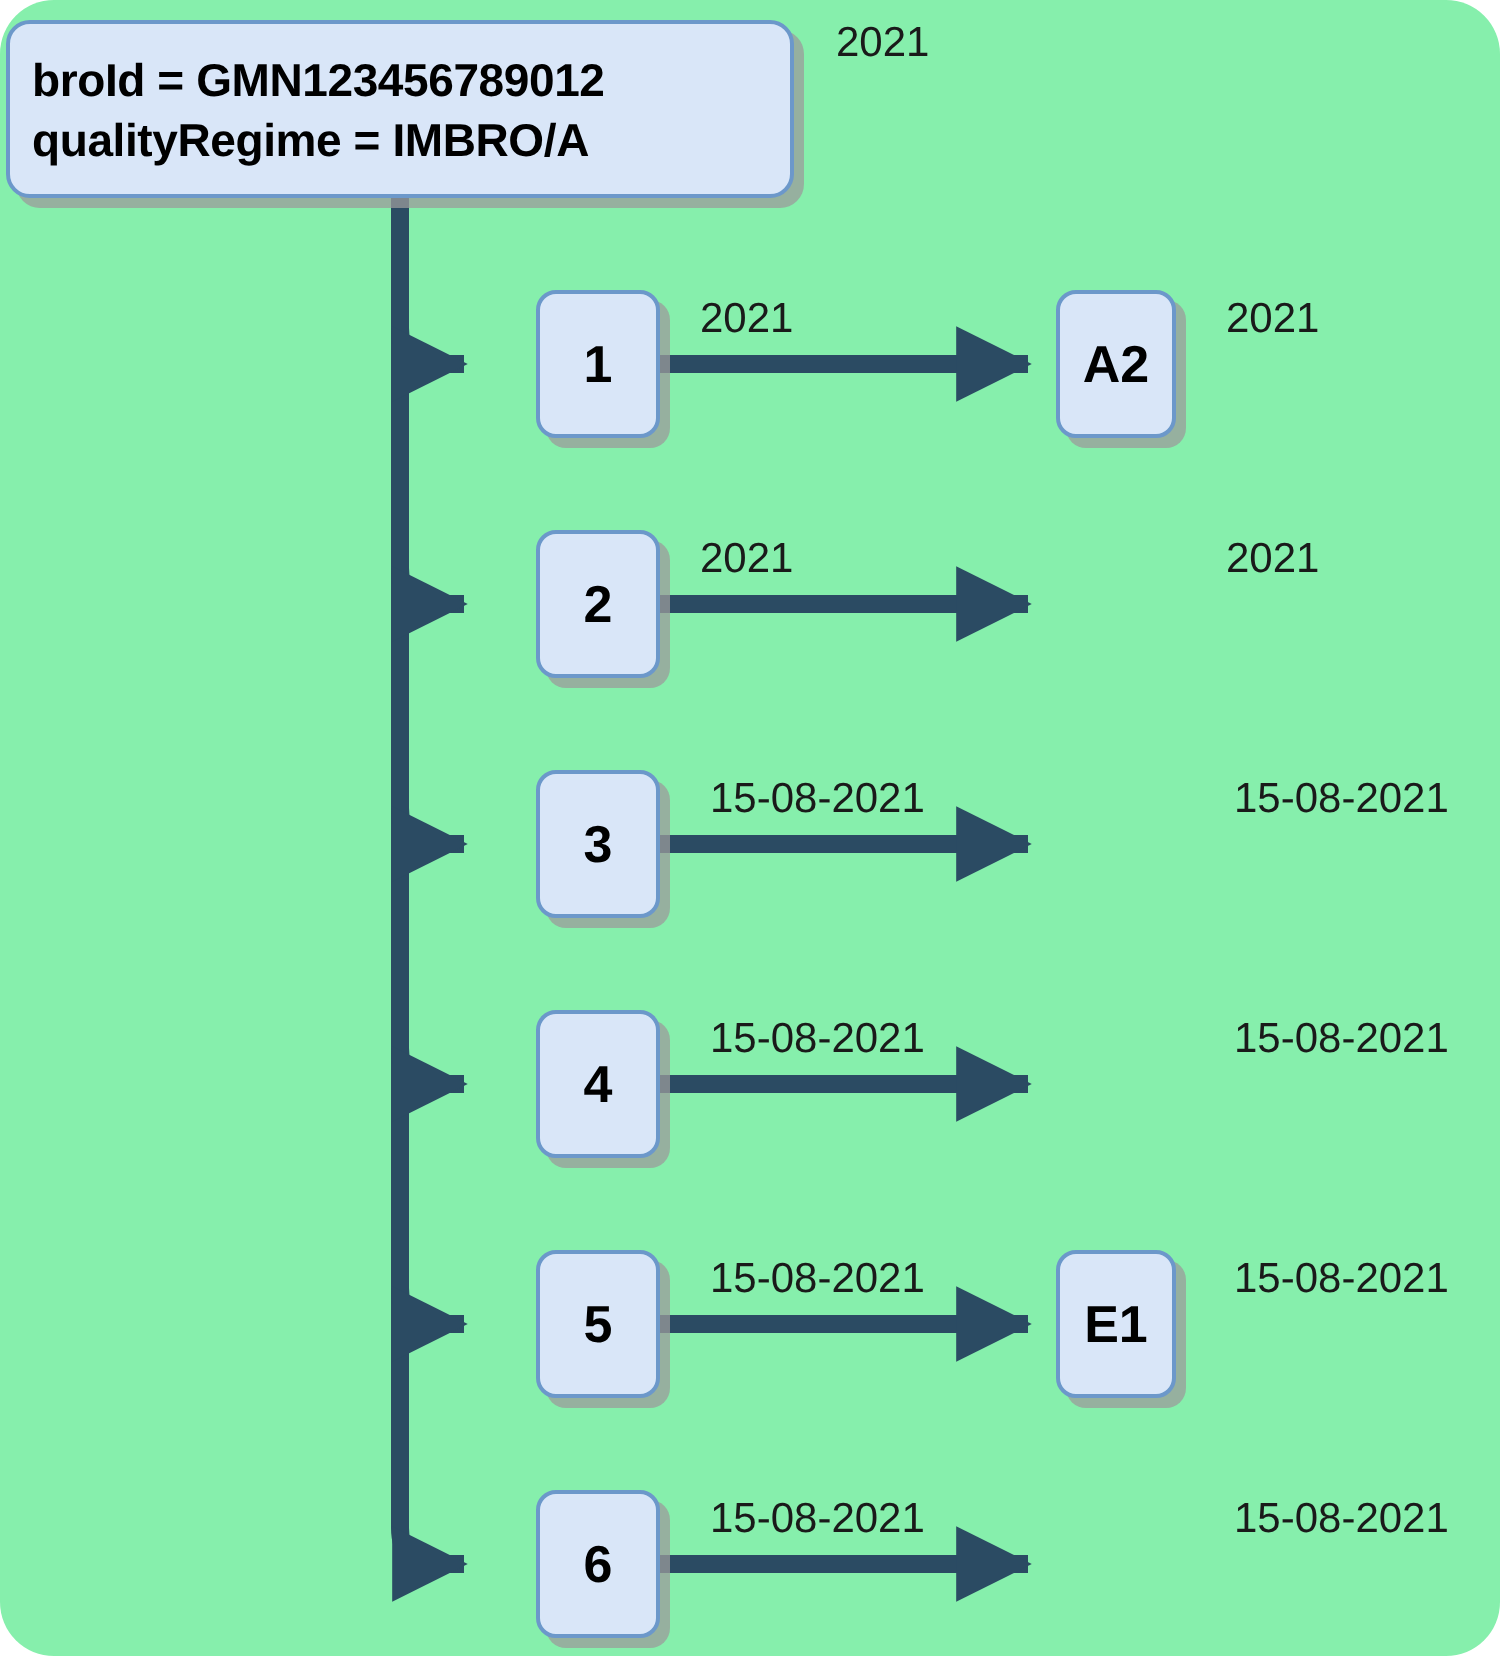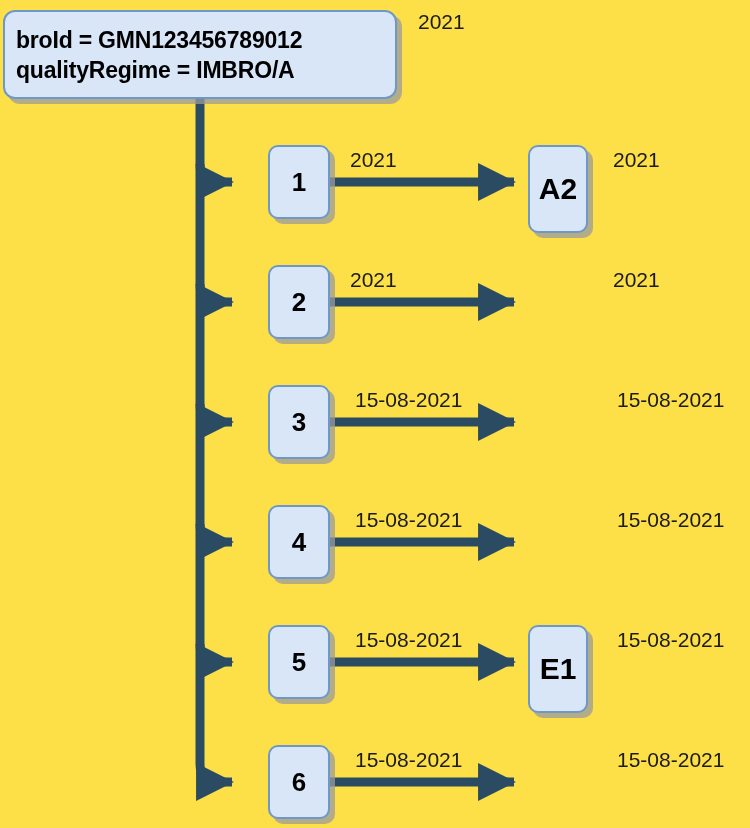--- a/index.html
+++ b/index.html
@@ -7,22 +7,23 @@
     padding: 0;
     background: #ffffff;
   }
   body {
     font-family: "Liberation Sans", sans-serif;
   }
   #canvas {
     position: relative;
     width: 750px;
     height: 828px;
-    background: #fde047;
+    background: #86efac;
     overflow: hidden;
+    border-radius: 27px;
   }
 
   
   .node {
     position: absolute;
     box-sizing: border-box;
     background: #d9e6f8;
     border: 2px solid #6c98ca;
     border-radius: 10px;
     box-shadow: 5px 5px 0 0 rgba(155,155,155,0.75);
@@ -51,22 +52,22 @@
     white-space: pre-line;
   }
 
   .num-node {
     width: 62px;
     height: 74px;
     font-size: 26px;
   }
   .let-node {
     width: 60px;
-    height: 88px;
-    font-size: 30px;
+    height: 74px;
+    font-size: 26px;
   }
 
   
   #wires {
     position: absolute;
     left: 0;
     top: 0;
     width: 750px;
     height: 828px;
     pointer-events: none;

